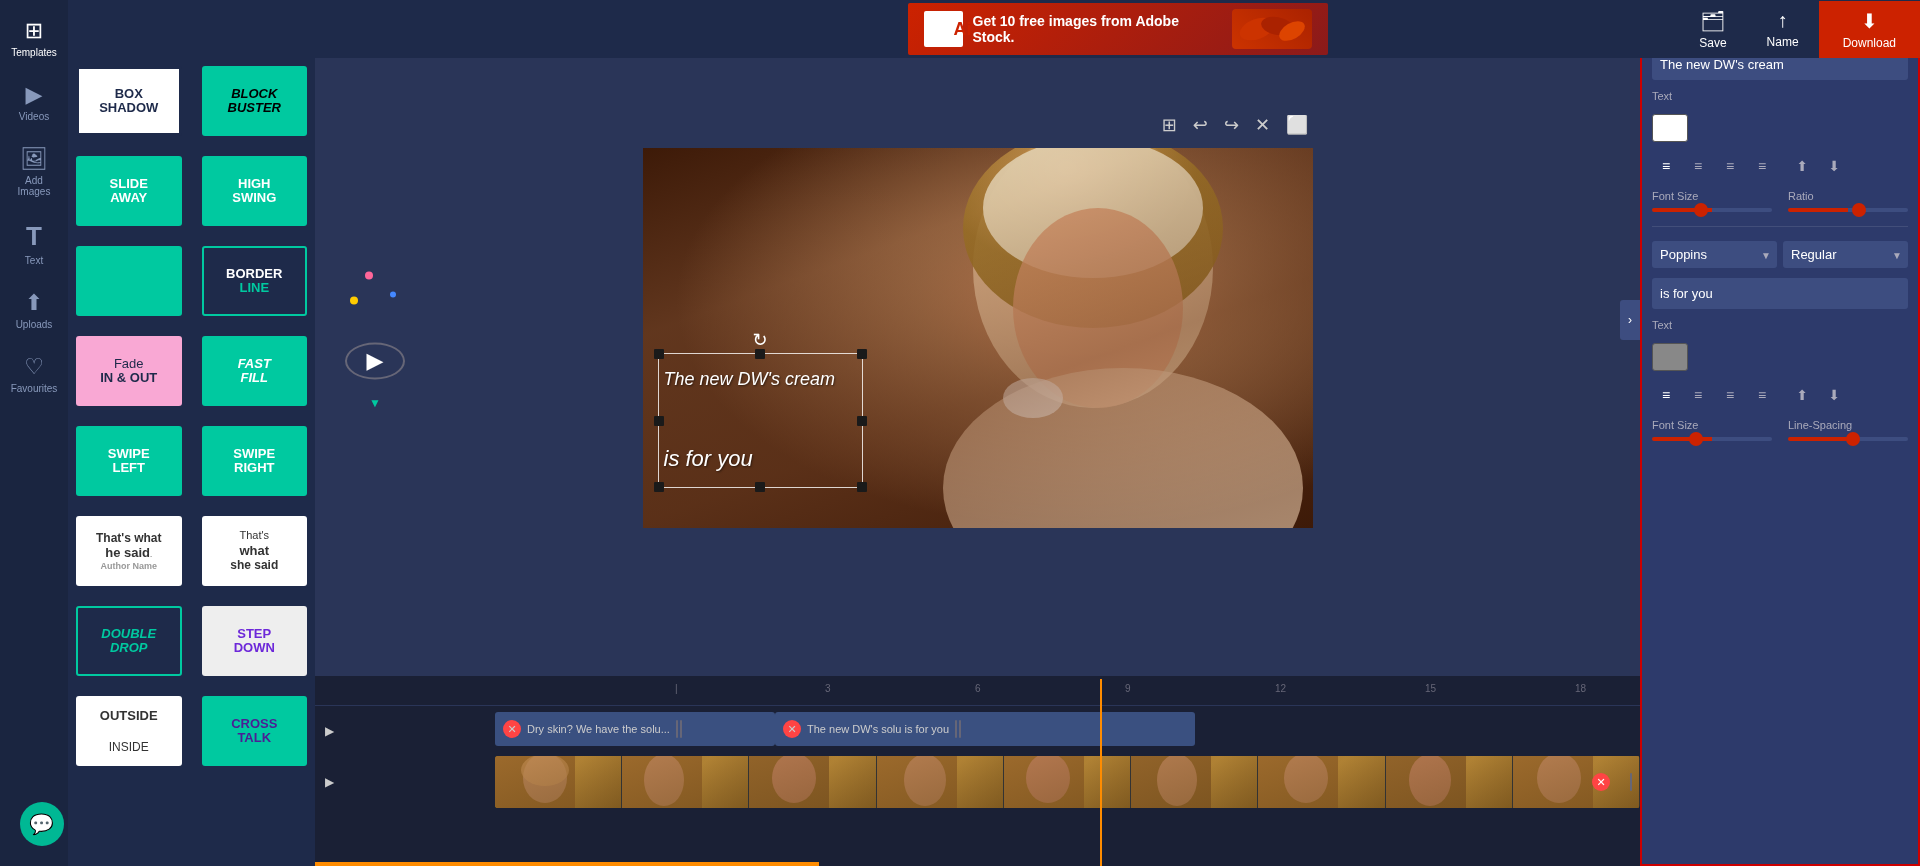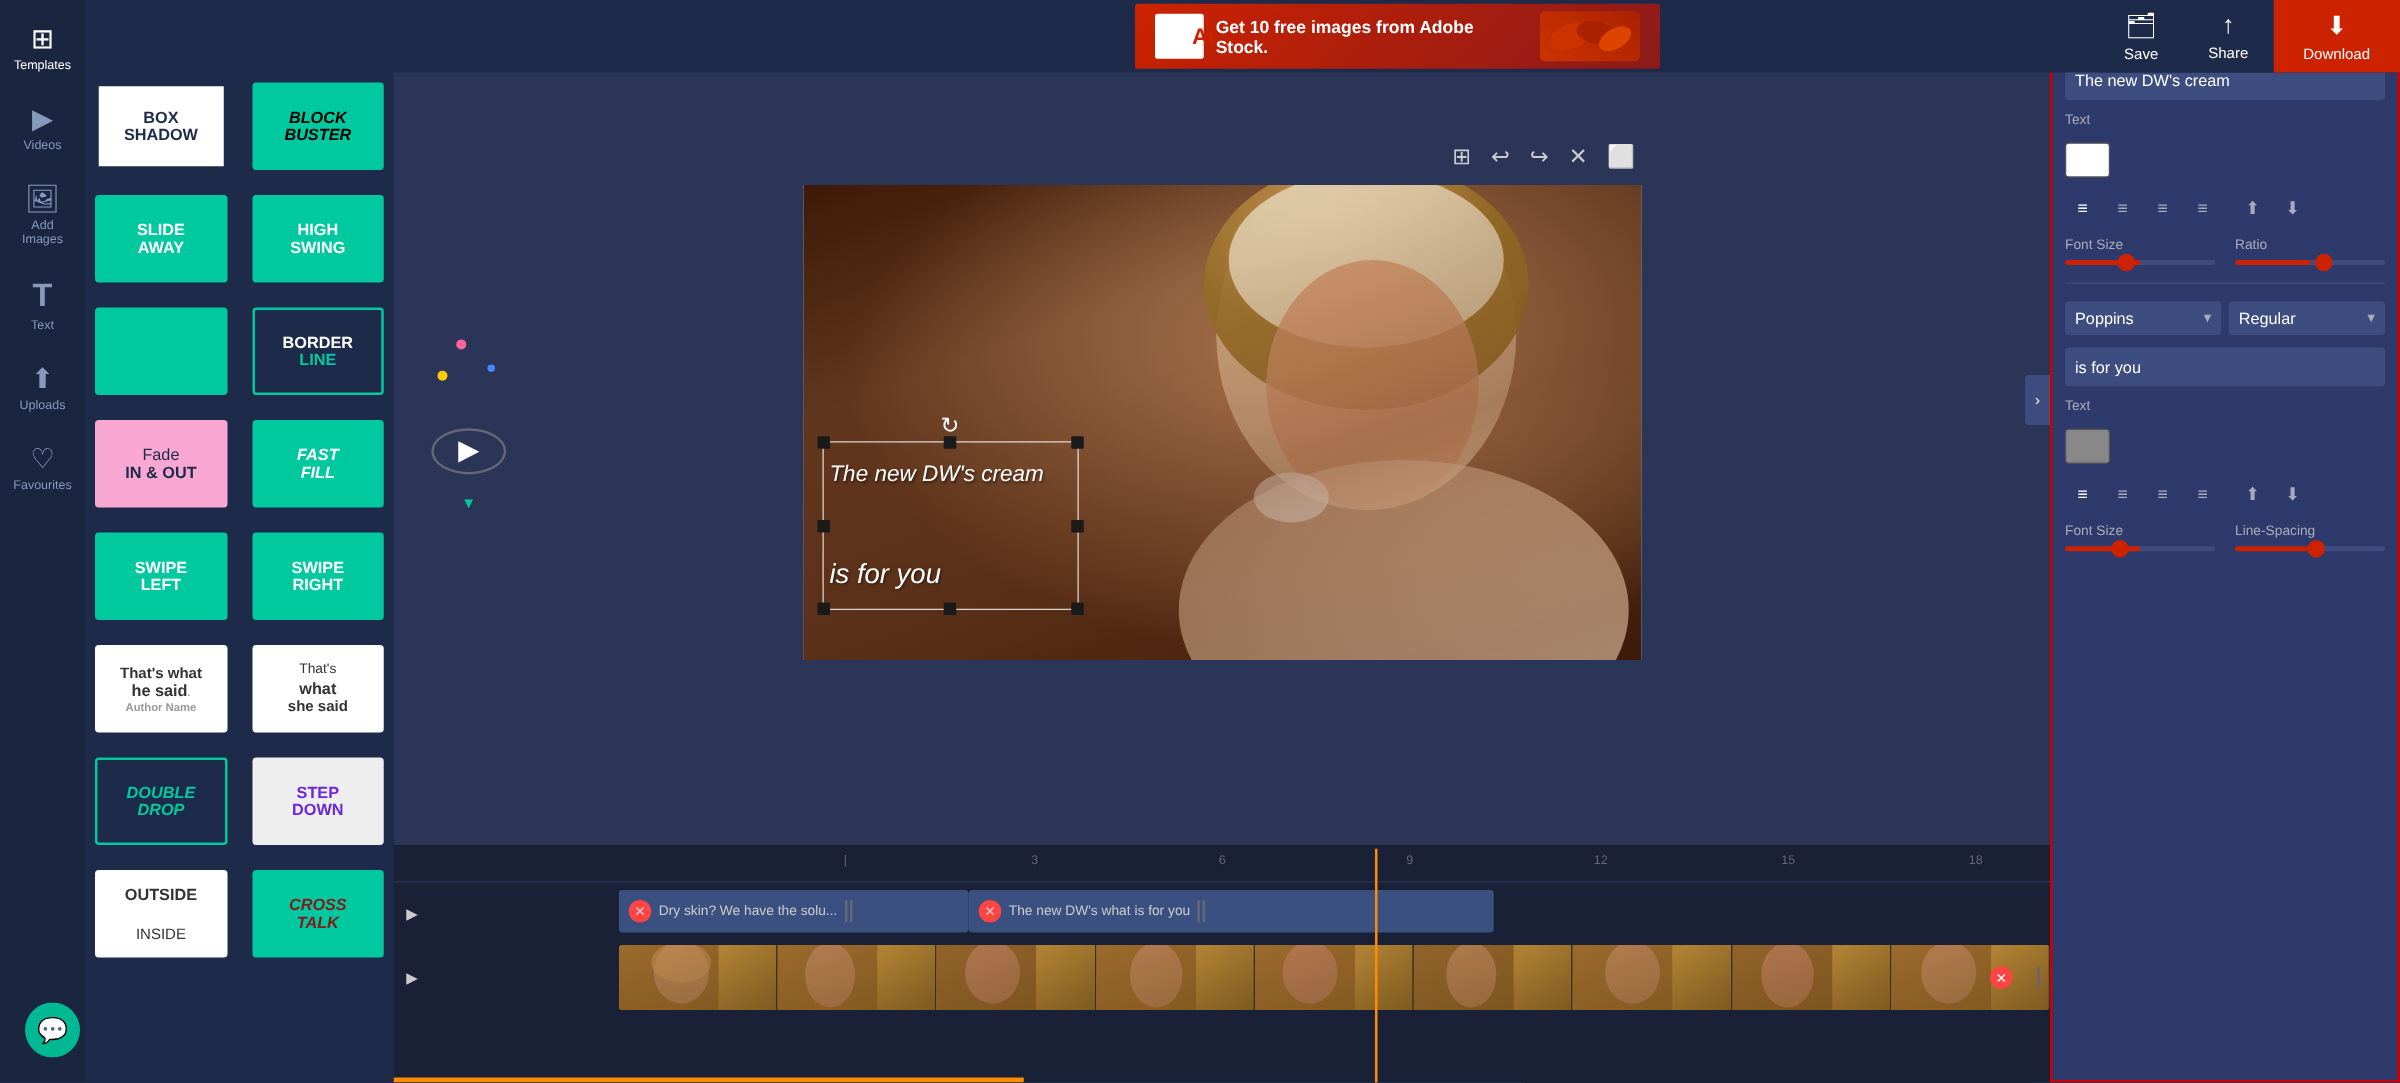--- a/index.html
+++ b/index.html
@@ -243,24 +243,23 @@
     }
     .tc-outside-inside {
       background: #fff;
       color: #333;
       flex-direction: column;
       font-size: 13px;
       line-height: 1.2;
     }
     .tc-cross-talk {
       background: #00c9a0;
-      color: #7f1d1d;
+      color: #4c1d95;
       flex-direction: column;
       line-height: 1.1;
-      font-style: italic;
     }
 
     
     .center-area {
       flex: 1;
       display: flex;
       flex-direction: column;
       background: #2a3558;
       position: relative;
     }
@@ -732,21 +731,21 @@
   </div>
 </div>
 
 <div class="top-toolbar">
   <div class="toolbar-btn">
     <span class="toolbar-icon">🗂</span>
     <span>Save</span>
   </div>
   <div class="toolbar-btn">
     <span class="toolbar-icon">↑</span>
-    <span>Share</span>
+    <span>Name</span>
   </div>
   <div class="toolbar-btn" style="background: #cc2200; padding: 8px 24px;">
     <span class="toolbar-icon">⬇</span>
     <span>Download</span>
   </div>
 </div>
 
 <div class="main-layout">
 
   <div class="sidebar-left-combined">
@@ -939,21 +938,21 @@
             <div class="caption-segment-1">
               <div class="seg-close">✕</div>
               <span>Dry skin? We have the solu...</span>
               <div class="seg-lines">
                 <div class="seg-line"></div>
                 <div class="seg-line"></div>
               </div>
             </div>
             <div class="caption-segment-2">
               <div class="seg-close">✕</div>
-              <span>The new DW's what is for you</span>
+              <span>The new DW's solu is for you</span>
               <div class="seg-lines">
                 <div class="seg-line"></div>
                 <div class="seg-line"></div>
               </div>
             </div>
           </div>
         </div>
 
         <div class="track" style="height:52px;">
           <div class="track-controls">

